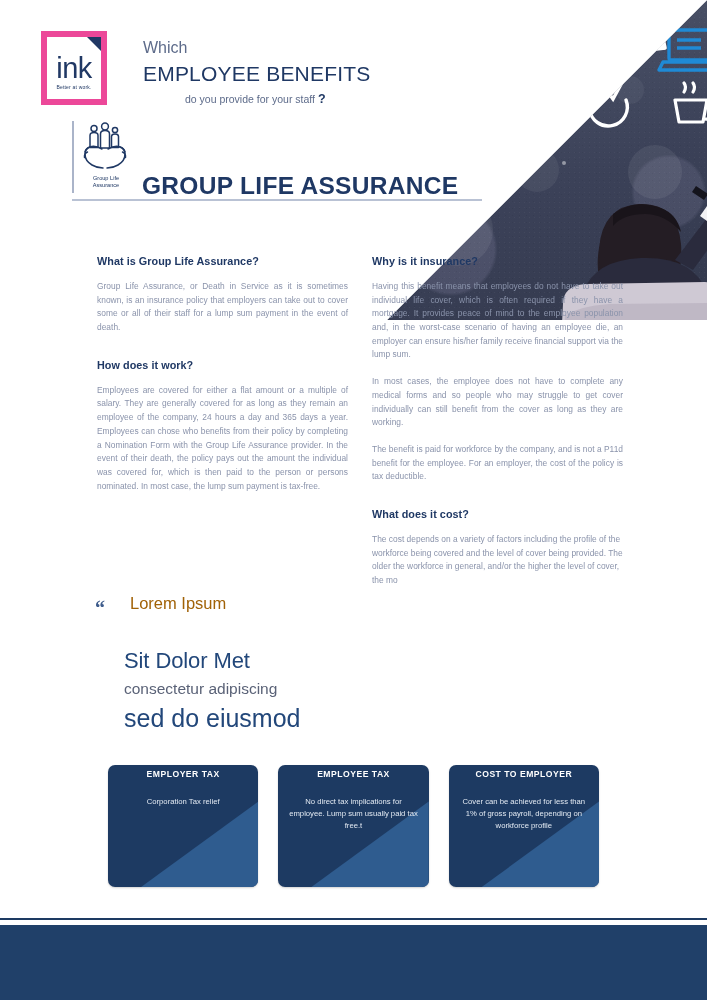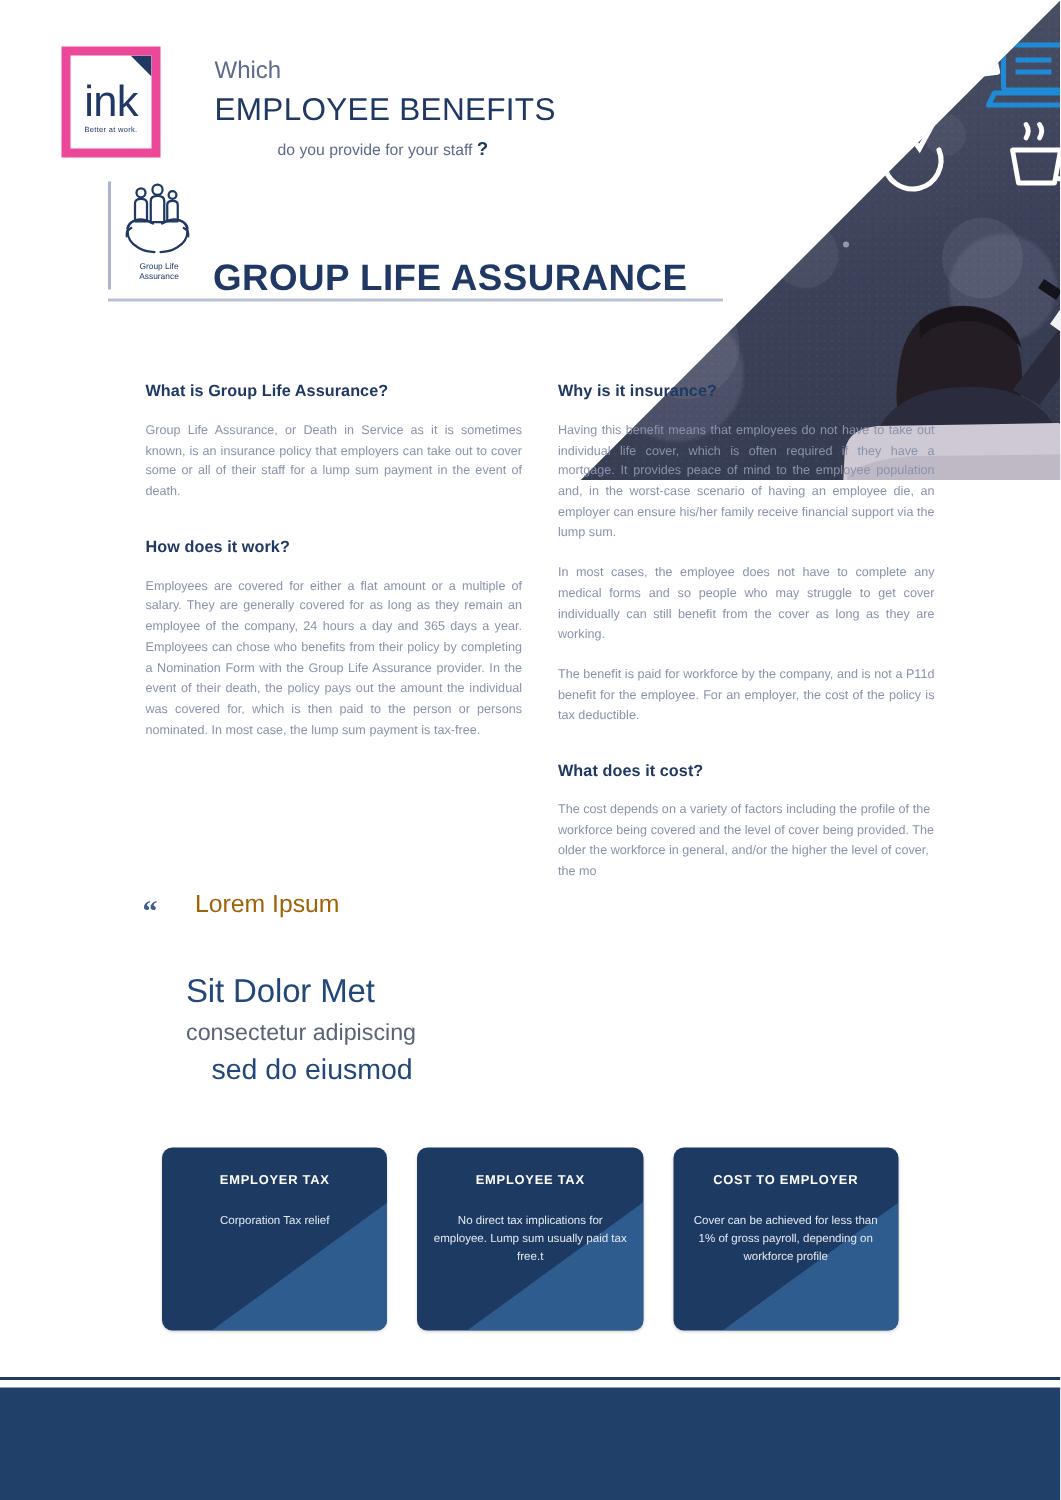--- a/index.html
+++ b/index.html
@@ -178,21 +178,21 @@
     left: 0; top: 6px;
     font-size: 20px;
     font-weight: 700;
     color: #3e5c8c;
     line-height: 1;
     font-family: "Liberation Serif", serif;
   }
   .q-l1 { margin-left: 35px; font-size: 16.5px; color: #a16207; line-height: 1.45; font-weight: 400; }
   .q-l2 { margin-left: 29px; font-size: 22px; color: #22477a; line-height: 1.45; font-weight: 400; letter-spacing: -.1px; margin-top: 29px; }
   .q-l3 { margin-left: 29px; font-size: 15.5px; color: #5a6277; line-height: 1.5; font-weight: 400; }
-  .q-l4 { margin-left: 46px; font-size: 19px; color: #22477a; line-height: 1.45; font-weight: 400; }
+  .q-l4 { margin-left: 29px; font-size: 25px; color: #22477a; line-height: 1.45; font-weight: 400; }
 
   
   .cards {
     position: absolute;
     left: 108px; top: 765px;
     width: 491px; height: 122px;
     display: flex;
     gap: 20px;
   }
   .card {
@@ -203,21 +203,21 @@
     background: #1d3a62;
     overflow: hidden;
     box-shadow: 0 1px 2px rgba(0,0,0,.18);
   }
   .card-tri {
     position: absolute;
     inset: 0;
     background: #2f5c8f;
     clip-path: polygon(100% 30%, 100% 100%, 22% 100%);
   }
-  .card-inner { position: relative; z-index: 2; padding: 16px 10px 0 10px; text-align: center; }
+  .card-inner { position: relative; z-index: 2; padding: 4px 10px 0 10px; text-align: center; }
   .card-title {
     font-size: 8.6px;
     font-weight: 600;
     color: #ffffff;
     letter-spacing: .5px;
     line-height: 1.2;
   }
   .card-text {
     margin-top: 17px;
     font-size: 7.7px;

